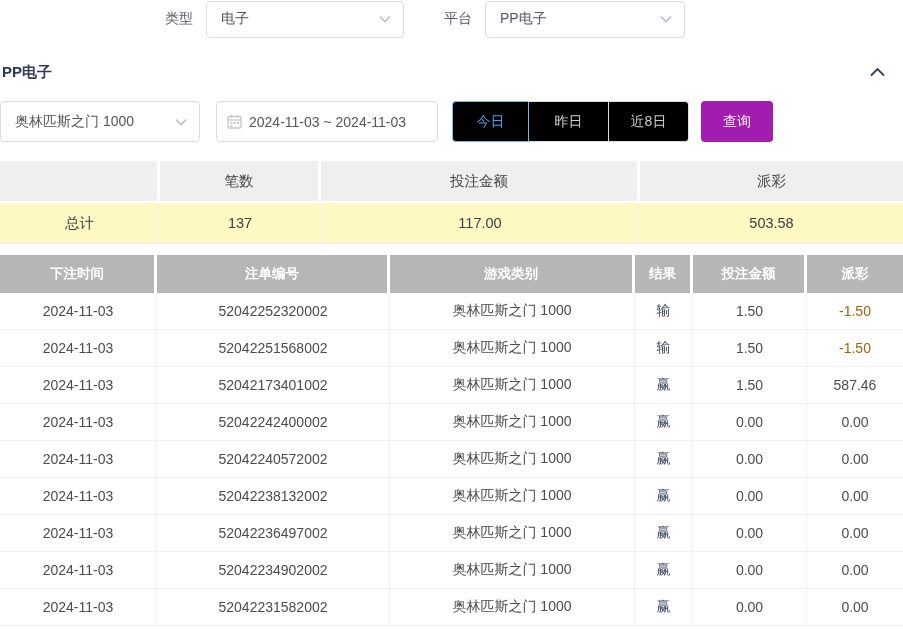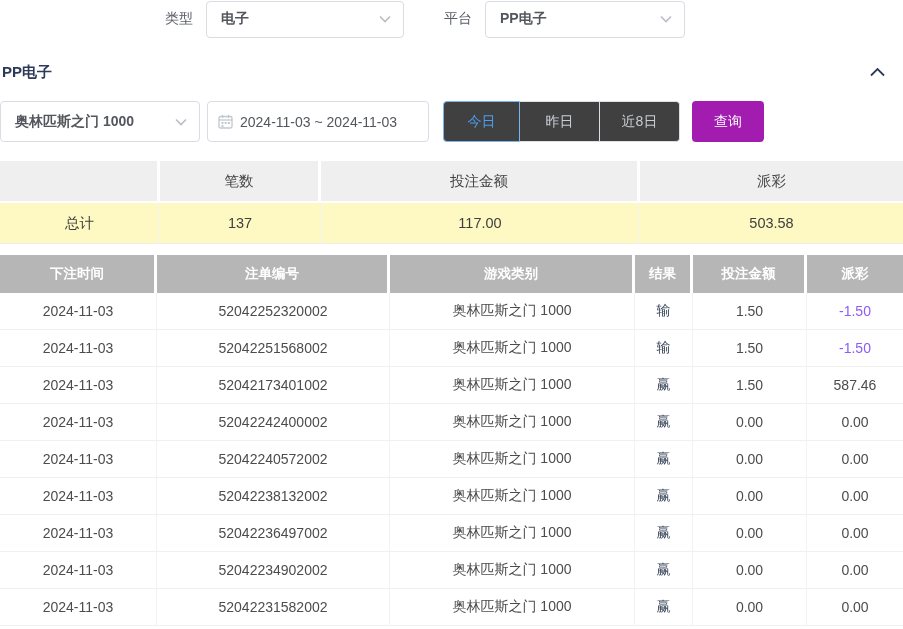--- a/index.html
+++ b/index.html
@@ -6,41 +6,41 @@
   body { margin:0; background:#fff; font-family:"Liberation Sans","DejaVu Sans",sans-serif; color:#4c4c4c; }
   .page { width:903px; height:629px; overflow:hidden; background:#fff; }
 
   
   .top-filters { display:flex; align-items:center; height:38px; }
   .tf-label { font-size:14px; color:#5a5e66; white-space:nowrap; }
   .label-type { margin-left:165px; }
   .label-platform { margin-left:40px; }
   .select { display:flex; align-items:center; justify-content:space-between; height:37px;
             border:1px solid #d9dce3; border-radius:4px; background:#fff; padding:0 12px 0 14px;
-            font-size:14px; color:#53565c; cursor:pointer;font-weight:bold; }
+            font-size:14px; color:#53565c; cursor:pointer; }
   .select-type { width:198px; margin-left:13px; }
   .select-platform { width:200px; margin-left:13px; }
   .caret { width:12px; height:8px; flex:0 0 auto; margin-left:8px; }
   .caret svg { display:block; }
 
   
   .section-header { display:flex; align-items:center; justify-content:space-between;
                     margin-top:14px; height:40px; padding:0 15px 0 2px; }
   .section-title { font-size:15px; font-weight:bold; color:#2e3a59; }
   .collapse-btn { background:none; border:none; padding:2px; cursor:pointer; line-height:0; }
 
   
   .toolbar { display:flex; align-items:center; margin-top:9px; }
   .select-game { width:200px; height:41px; }
-  .date-input { display:flex; align-items:center; margin-left:7px; width:222px; height:41px;
+  .date-input { display:flex; align-items:center; margin-left:16px; width:222px; height:41px;
                 border:1px solid #d9dce3; border-radius:4px; background:#fff; padding:0 8px 0 10px; cursor:pointer; }
   .cal-icon { line-height:0; margin-right:7px; flex:0 0 auto; }
   .date-text { font-size:14px; color:#53565c; white-space:nowrap; }
   .range-group { display:flex; margin-left:14px; }
-  .range-btn { height:41px; background:#404040; border:1px solid #dcdfe6; border-left:none;
+  .range-btn { height:41px; background:#000000; border:1px solid #dcdfe6; border-left:none;
                color:#c8cdd4; font-size:14px; cursor:pointer; font-family:inherit; }
   .range-btn:nth-child(1) { width:77px; border-left:1px solid #dcdfe6; border-radius:4px 0 0 4px; }
   .range-btn:nth-child(2) { width:80px; }
   .range-btn:nth-child(3) { width:80px; border-radius:0 4px 4px 0; }
   .range-btn.active { border:1px solid #79b5f1; color:#4b9ef0; }
   .search-btn { margin-left:12px; width:72px; height:41px; border:none; border-radius:4px;
                 background:#a21caf; color:#fff; font-size:14px; cursor:pointer; font-family:inherit; }
 
   
   table { border-collapse:separate; border-spacing:0; table-layout:fixed; width:903px; }
@@ -54,21 +54,21 @@
 
   
   .detail-table { margin-top:11px; }
   .detail-table thead td { background:#b6b6b6; color:#fff; font-weight:bold; font-size:13.5px;
                            height:38px; text-align:center; border-right:3px solid #fff; }
   .detail-table thead td:last-child { border-right:none; }
   .detail-table tbody td { height:37px; text-align:center; font-size:14px; color:#4c4c4c;
                            background:#fff; border-bottom:1px solid #f0f0f0; border-right:1px solid #f2f2f2; }
   .detail-table tbody td:last-child { border-right:none; }
   .detail-table td.result { color:#3e4a5e; }
-  .detail-table td.neg { color:#8b5cf6; }
+  .detail-table td.neg { color:#a16207; }
 </style>
 </head>
 <body>
 
 <div class="page">
 
   <div class="top-filters">
     <span class="tf-label label-type">类型</span>
     <div class="select select-type">
       <span>电子</span>

